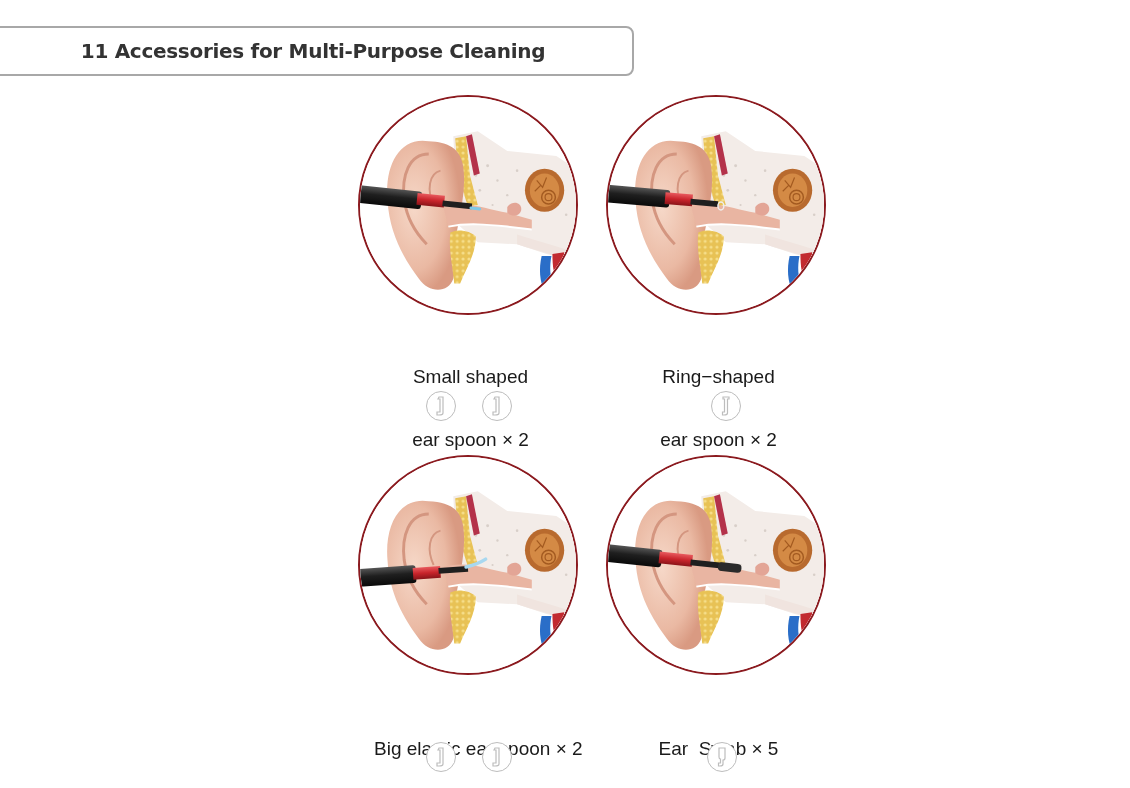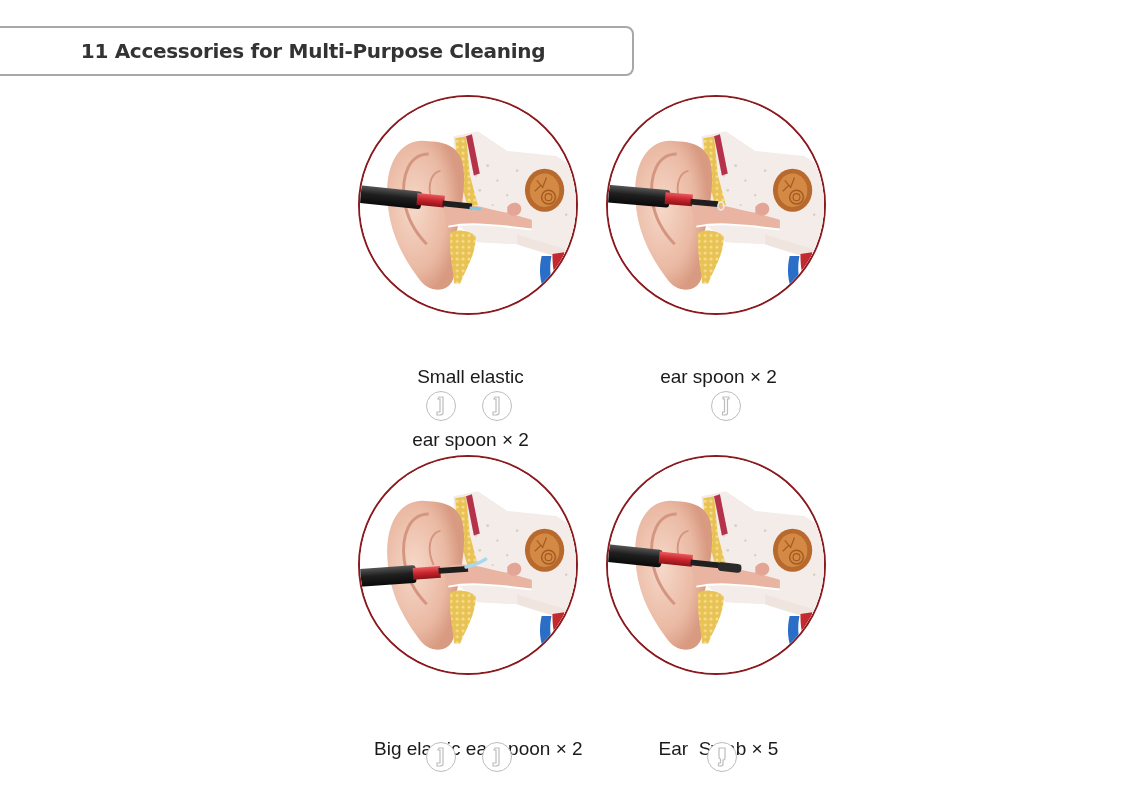--- a/index.html
+++ b/index.html
@@ -104,21 +104,21 @@
 <div class="circle" style="left:358px; top:95px;">
   <svg viewBox="0 0 220 220">
     <use href="#ear-base"></use>
     <rect x="-5" y="93" width="68" height="18" rx="3" fill="url(#probeBlack)" transform="rotate(6 30 100)"></rect>
     <rect x="58" y="99" width="28" height="12" fill="url(#probeRed)" transform="rotate(6 70 105)"></rect>
     <rect x="84" y="107" width="30" height="6" fill="#1f1f1f" transform="rotate(6 100 110)"></rect>
     <path d="M113 113 L122 114" stroke="#7ec8e8" stroke-width="3" stroke-linecap="round"></path>
   </svg>
 </div>
 <div class="label" style="left:358px; top:324px; width:225px;">
-  <div>Small elastic</div>
+  <div>Small shaped</div>
   <div>ear spoon × 2</div>
 </div>
 <div class="tips" style="left:426px; top:391px;">
   <div class="tip">
     <svg viewBox="0 0 14 22">
         <path d="M5 2 L9 2 L9 18 C9 20 7 20 5 20 L3 20 L3 17 L6 17 L6 4 L4 4 Z" fill="none" stroke="#bdbdbd" stroke-width="1.2"></path>
       </svg>
   </div>
   <div class="tip">
     <svg viewBox="0 0 14 22">
@@ -130,20 +130,21 @@
 <div class="circle" style="left:606px; top:95px;">
   <svg viewBox="0 0 220 220">
     <use href="#ear-base"></use>
     <rect x="-5" y="92" width="68" height="18" rx="3" fill="url(#probeBlack)" transform="rotate(5 30 100)"></rect>
     <rect x="58" y="98" width="28" height="12" fill="url(#probeRed)" transform="rotate(5 70 105)"></rect>
     <rect x="84" y="105" width="28" height="6" fill="#1f1f1f" transform="rotate(5 100 108)"></rect>
     <ellipse cx="115" cy="111" rx="3" ry="4" fill="none" stroke="#eee" stroke-width="1.5"></ellipse>
   </svg>
 </div>
 <div class="label" style="left:606px; top:324px; width:225px;">
+  <div>Ring−shaped</div>
   <div>ear spoon × 2</div>
 </div>
 <div class="tips" style="left:711px; top:391px;">
   <div class="tip">
     <svg viewBox="0 0 14 22">
         <path d="M4 2 L10 2 L10 4 L8.5 4 L8.5 18 C8.5 20 7 20 5 20 L3.5 20 L3.5 17 L5.5 17 L5.5 4 L4 4 Z" fill="none" stroke="#bdbdbd" stroke-width="1.2"></path>
       </svg>
   </div>
 </div>
 

